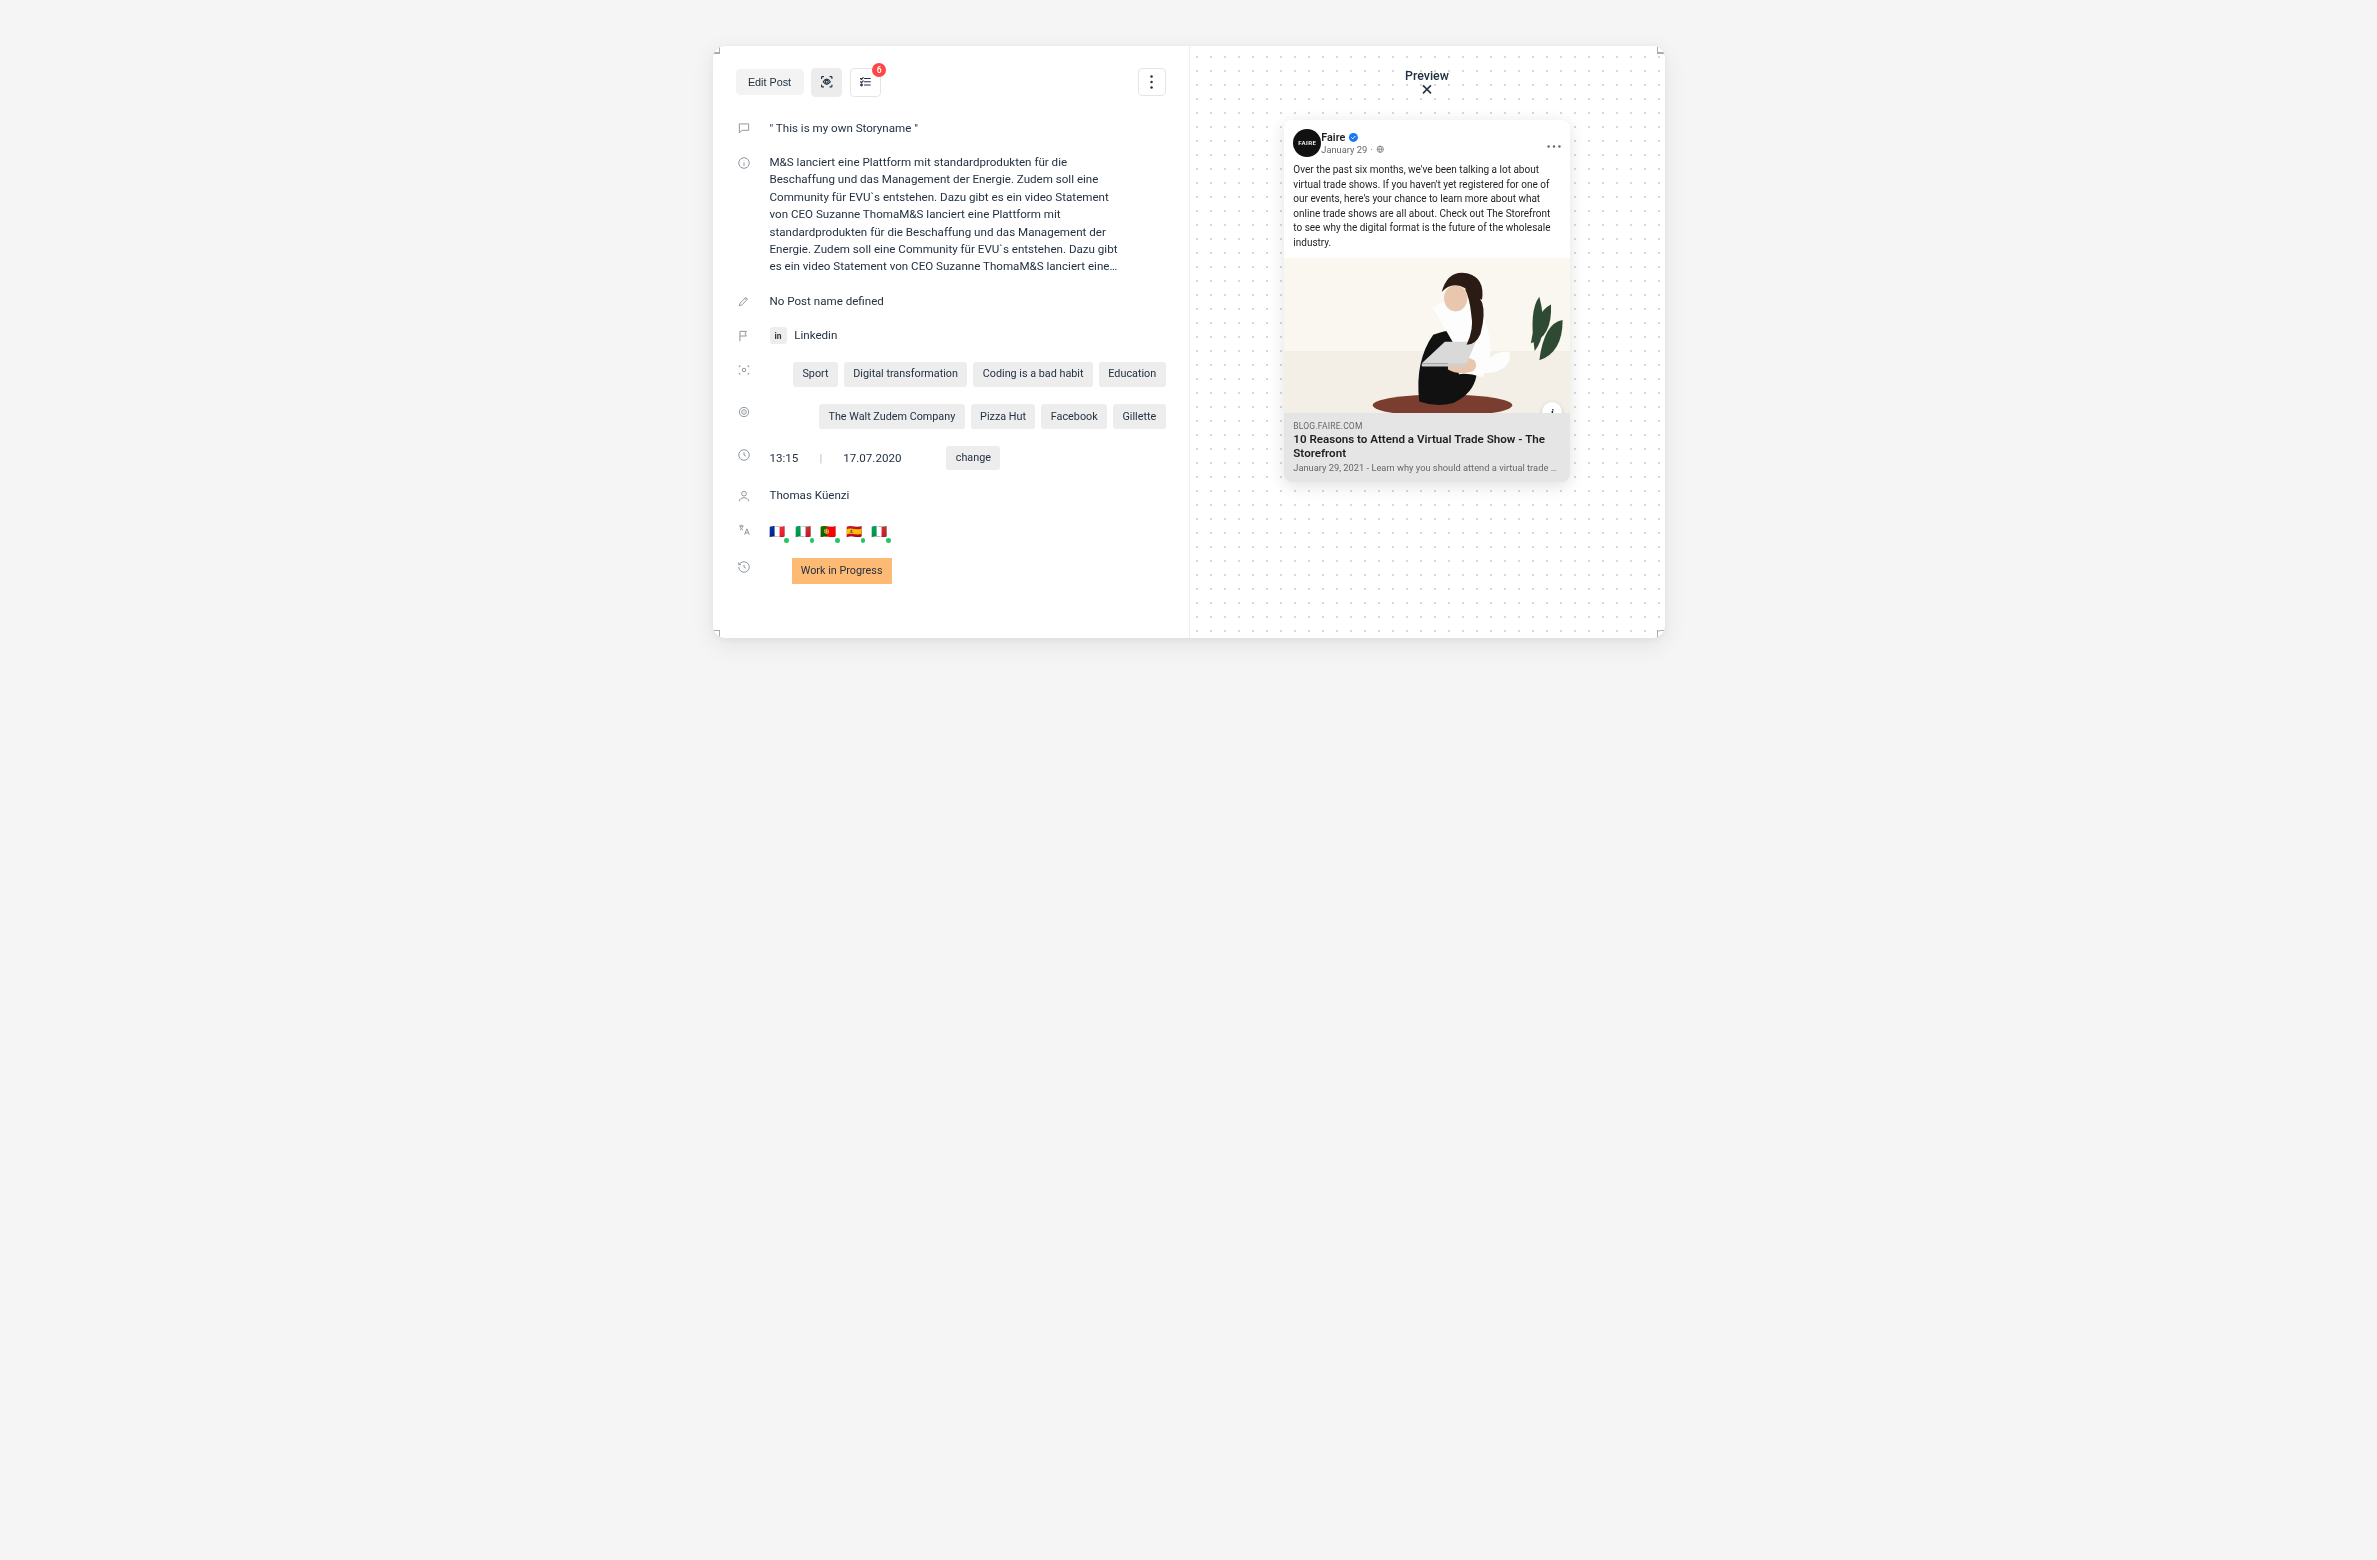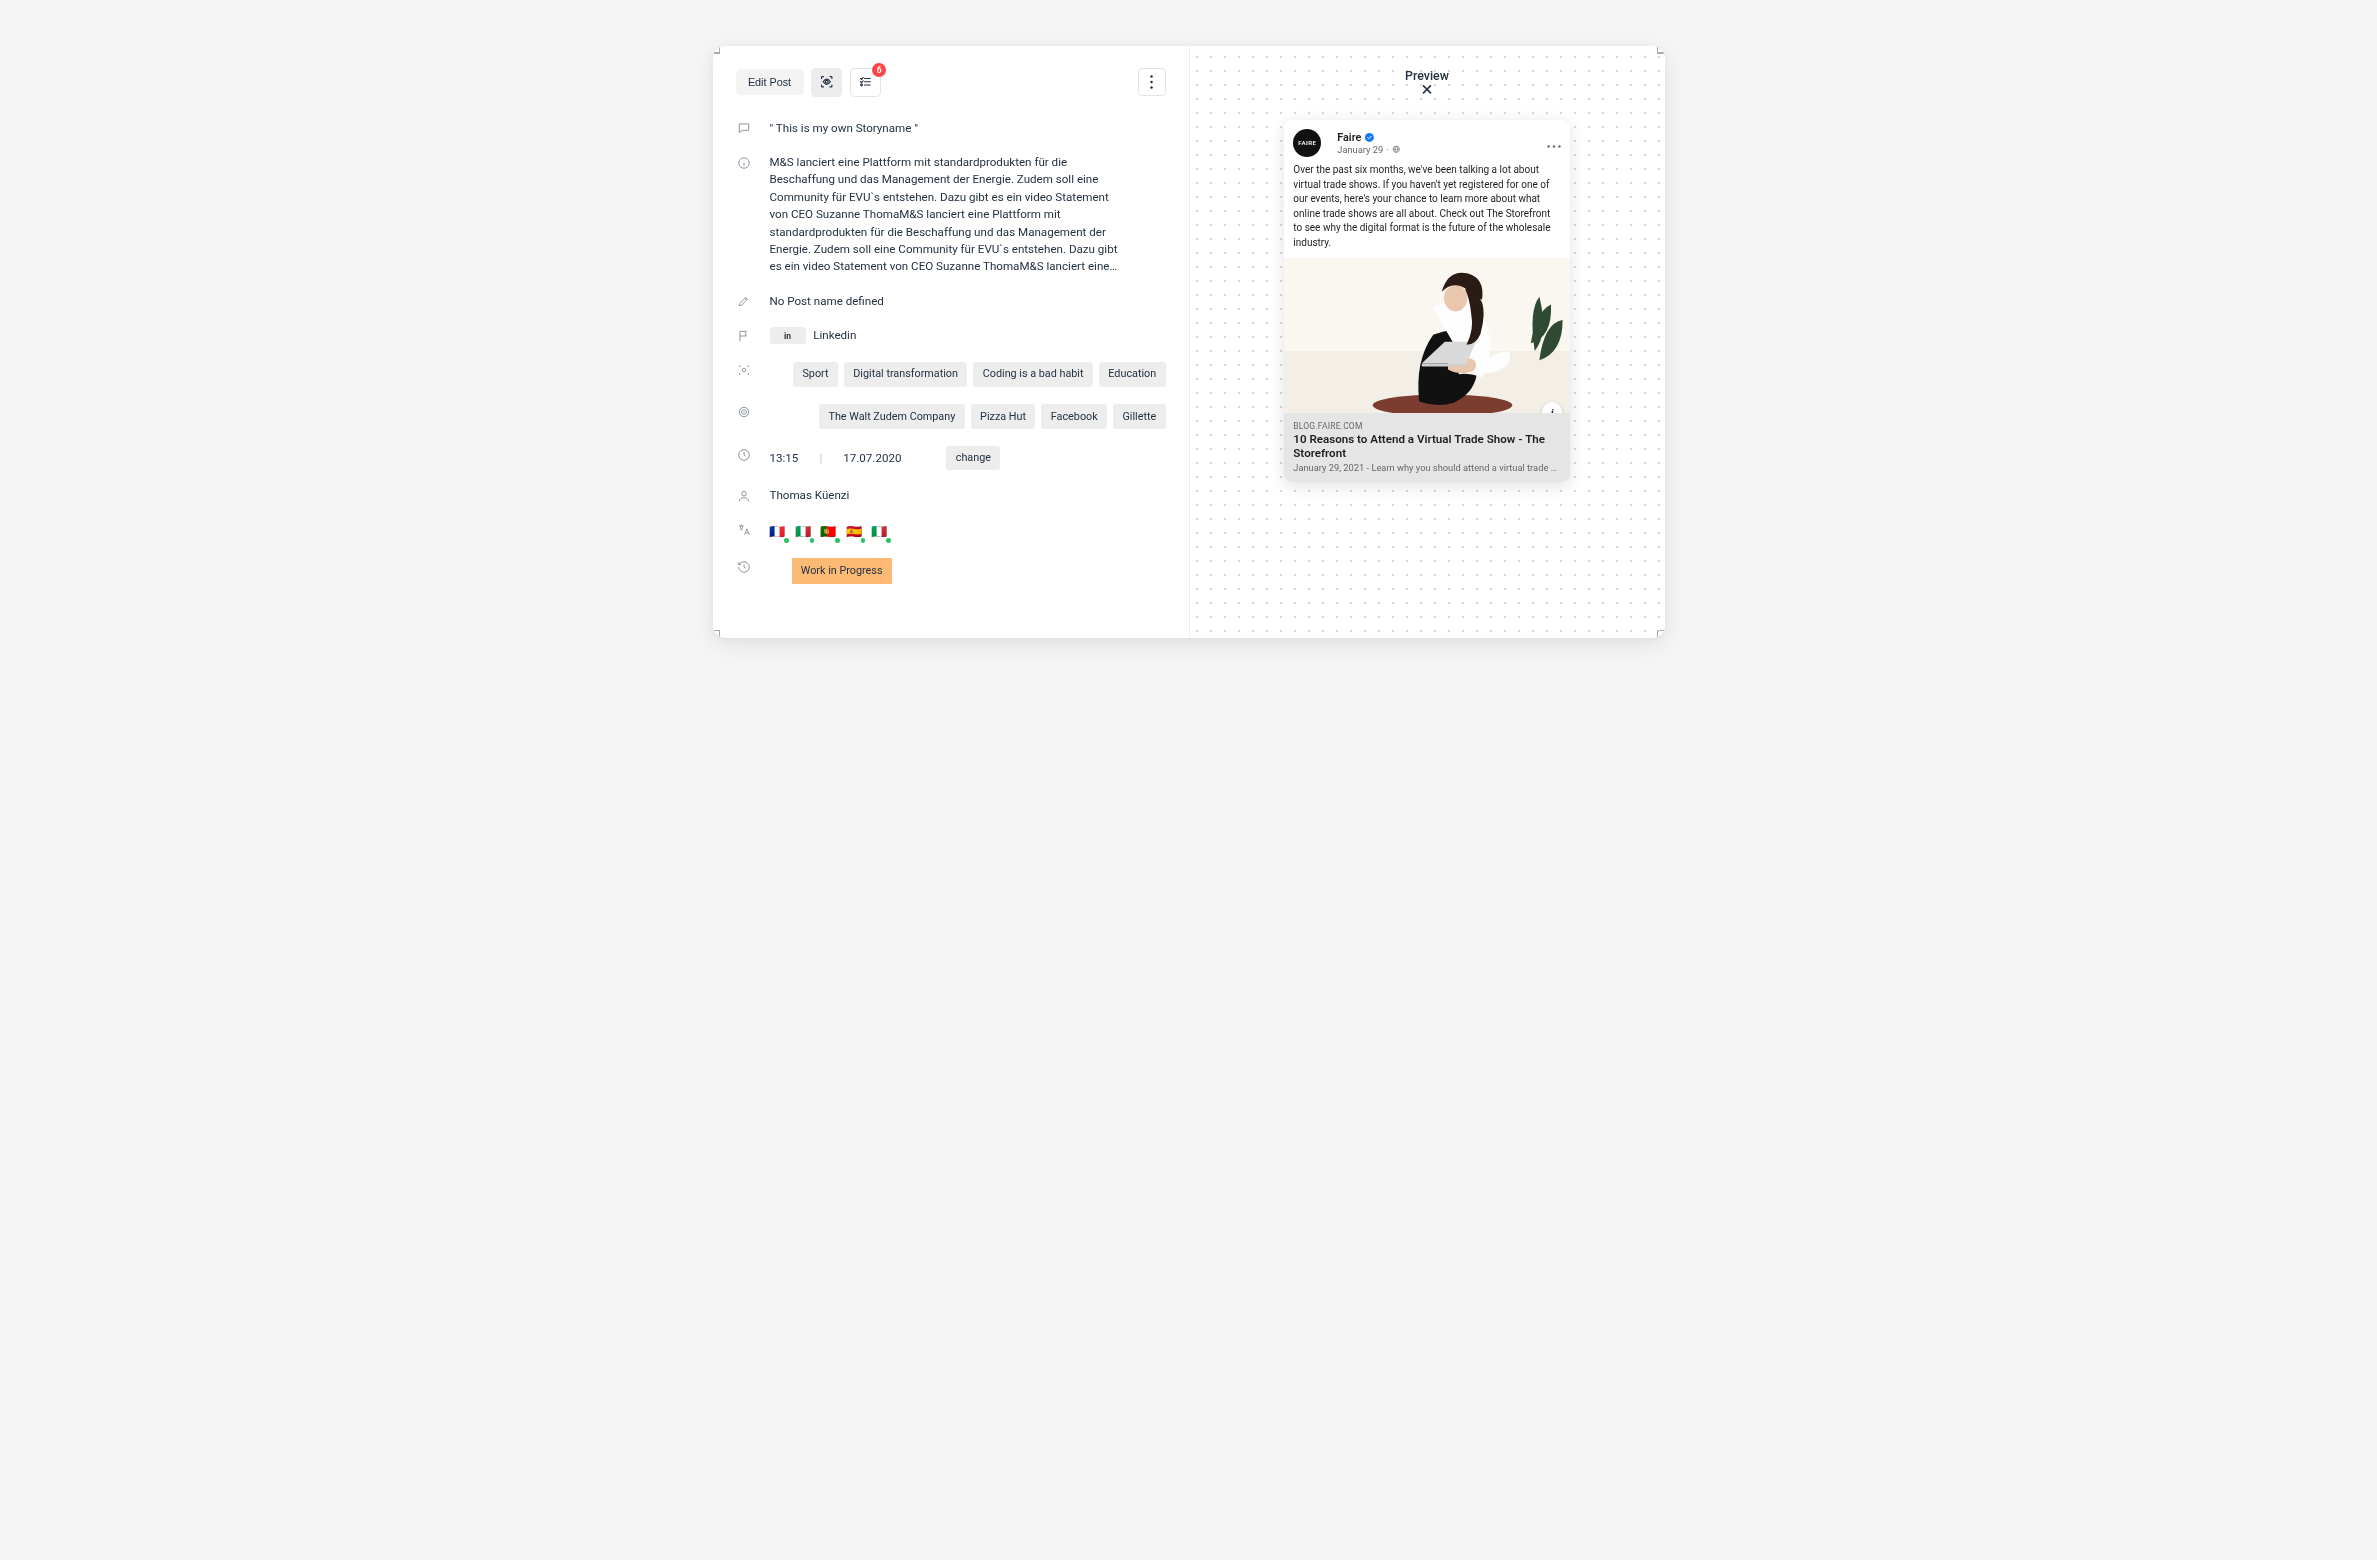--- a/index.html
+++ b/index.html
@@ -72,21 +72,21 @@
   .row .ico svg { width:14px; height:14px; stroke:#233142; fill:none; }
   .row .content { flex:1; font-size:11.6px; line-height:1.5; color:#233142; }
   .desc-text { max-width: 356px; }
 
   .chip-row { display:flex; flex-wrap:wrap; gap:6.2px; align-items:center;justify-content:flex-end; }
   .chip {
     background:#ededed; border-radius:3.1px; padding:4.6px 9.3px;
     font-size:10.8px; color:#233142;
   }
   .in-badge {
-    display:inline-flex; width:36px; height:17px; background:#ededed;
+    display:inline-flex; width:17px; height:17px; background:#ededed;
     border-radius:3.1px; align-items:center; justify-content:center;
     font-size:8.5px; font-weight:700; margin-right:7.7px; color:#333;
   }
   .date-row { display:flex; align-items:center; gap:21px; font-size:11.6px;}
   .date-row .sep { color:#bbb; }
   .change-pill { background:#ededed; border-radius:3.1px; padding:3.9px 9.3px; font-size:10.8px; cursor:pointer; margin-left:24px;}
   .flags { display:flex; gap:9.3px; }
   .flag { position:relative; font-size:13px; }
   .flag::after { content:""; position:absolute; width:4.6px; height:4.6px;
     border-radius:50%; background:#27c463; bottom:-1.5px; right:-3.1px; }
@@ -107,21 +107,21 @@
   }
   .right-head { display:flex; align-items:center; justify-content:space-between; margin-bottom:21.7px;flex-direction:column;}
   .right-head h3 { font-size:12.4px; font-weight:500; color:#233142; }
   .close-x { cursor:pointer; font-size:15.5px; line-height:1; }
 
   .fb-card {
     width: 286px; background:#fff; border-radius:7.7px;
     box-shadow: 0 3.1px 15.5px rgba(0,0,0,.12);
     overflow:hidden; margin-left:auto; margin-right:auto;
   }
-  .fb-head { display:flex; align-items:center; padding:9.3px 9.3px 6.2px 9.3px; gap:16px; }
+  .fb-head { display:flex; align-items:center; padding:9.3px 9.3px 6.2px 9.3px; gap:0; }
   .fb-avatar { width:28px; height:28px; border-radius:50%; background:#111;
     color:#fff; display:flex; align-items:center; justify-content:center;
     font-size:6.2px; font-weight:600; letter-spacing:0.4px;}
   .fb-name-row { display:flex; align-items:center; gap:3.1px; }
   .fb-name { font-weight:600; font-size:10.8px; color:#1c1e21;}
   .verified { width:10.8px; height:10.8px; }
   .fb-date { font-size:9.3px; color:#65676b; display:flex; align-items:center; gap:3.1px;}
   .fb-globe { width:8.5px; height:8.5px; }
   .fb-more { margin-left:auto; color:#65676b; cursor:pointer;}
   .fb-body { padding:0 9.3px 7.7px 9.3px; font-size:10px; line-height:1.45; color:#1c1e21;}

